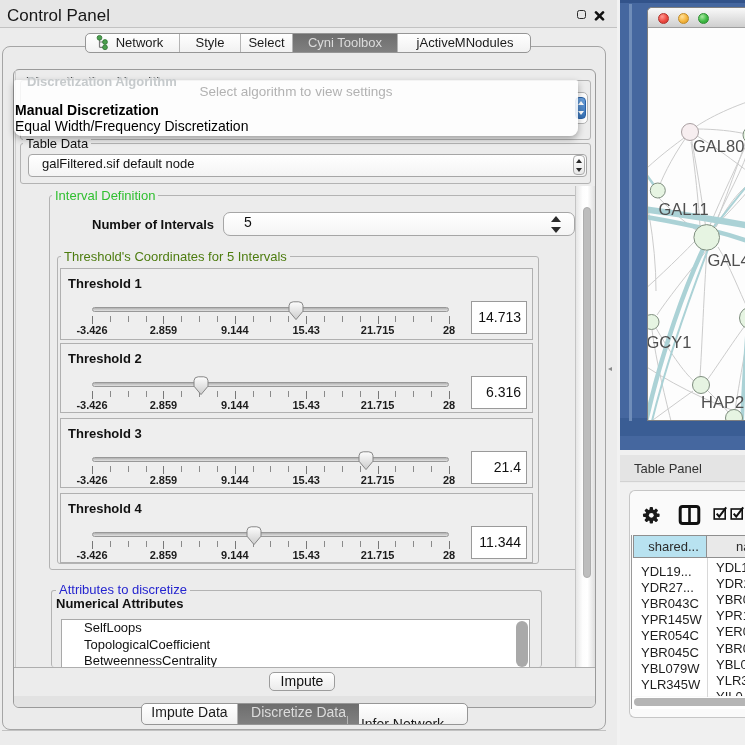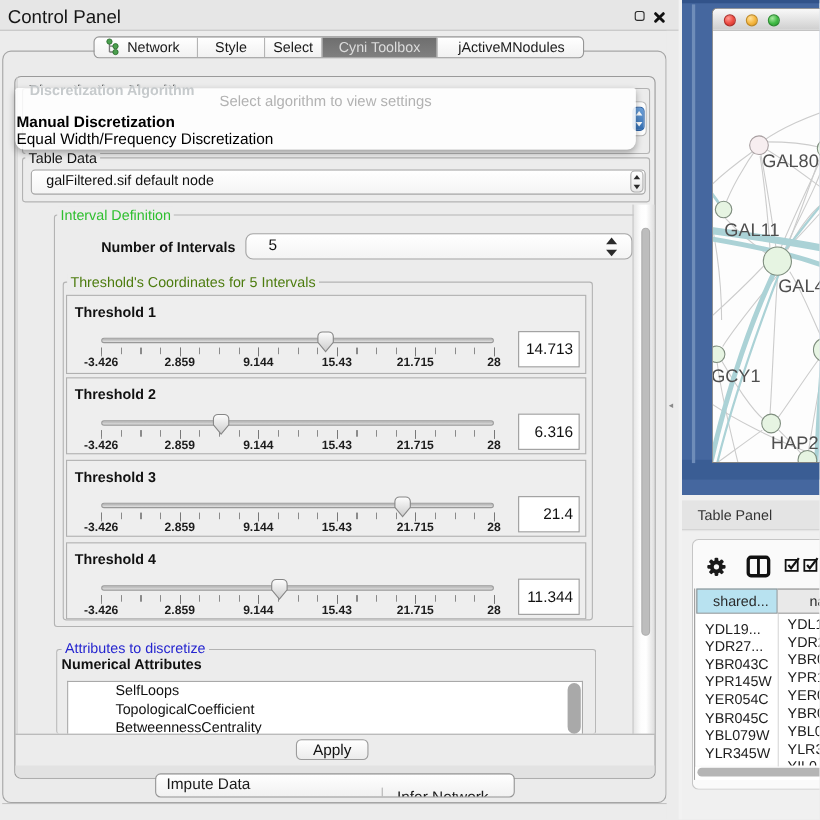--- a/index.html
+++ b/index.html
@@ -36,21 +36,21 @@
 .titem{position:absolute;left:60px;width:473px;background:#eeeeee;border:1px solid #b0b0b0;}
 .titem .lbl{position:absolute;left:7px;top:7px;font-size:13px;font-weight:bold;color:#111;}
 .groove{position:absolute;left:31px;top:37.5px;width:357px;height:5px;border-radius:3px;background:linear-gradient(#b0b0b0,#e2e2e2);border:1px solid #989898;}
 .minor{position:absolute;left:31px;top:47px;width:358px;height:6px;background:repeating-linear-gradient(90deg,#8a8a8a 0,#8a8a8a 1px,transparent 1px,transparent 17.85px);}
 .major{position:absolute;left:31px;top:47px;width:358px;height:8px;background:repeating-linear-gradient(90deg,#777 0,#777 1px,transparent 1px,transparent 71.4px);}
 .slab{position:absolute;top:54.5px;font-size:11px;font-weight:bold;color:#1c1c1c;transform:translateX(-50%);}
 .vbox{position:absolute;left:410px;top:32px;width:56px;height:33px;background:#fff;border:1px solid #9a9a9a;font-size:14px;color:#111;text-align:right;line-height:31px;padding-right:5px;}
 .thumb{position:absolute;top:32px;width:16px;height:19.5px;}
 
 #numlist{left:61px;top:619px;width:469px;height:48px;background:#fff;border:1px solid #a9a9a9;border-bottom:none;font-size:13px;color:#111;overflow:hidden;}
-#numlist div{padding-left:22px;height:16.5px;line-height:16.5px;margin-left:21px;}
+#numlist div{padding-left:22px;height:16.5px;line-height:16.5px;}
 
 #mainsbtrack{left:575px;top:186px;width:20px;height:481px;background:linear-gradient(90deg,#e6e6e6,#fdfdfd 35%,#ffffff 60%,#dedede);border-left:1px solid #c4c4c4;}
 #mainsbthumb{left:583px;top:207px;width:8px;height:371px;background:#bdbdbd;border:1px solid #adadad;border-radius:4px;}
 
 #viewbottom{left:14px;top:667px;width:581px;height:1px;background:#aeaeae;}
 #applybtn{left:269px;top:672px;width:66px;height:19px;background:linear-gradient(#ffffff,#ebebeb);border:1px solid #9c9c9c;border-radius:5px;font-size:14px;color:#111;text-align:center;line-height:17px;}
 #cynistrip{left:14px;top:696px;width:581px;height:11px;background:#e2e2e2;border-radius:0 0 5px 5px;}
 
 #divider{left:606px;top:28px;width:14px;height:717px;background:#ececec;}
 #netpanel{left:620px;top:0;width:125px;height:450px;background:#45679f;}
@@ -221,21 +221,21 @@
   <div>SelfLoops</div>
   <div>TopologicalCoefficient</div>
   <div>BetweennessCentrality</div>
 </div>
 <div class="abs" style="left:516px;top:621px;width:12px;height:46px;background:#a9a9a9;border-radius:6px;"></div>
 
 <div class="abs" style="left:15px;top:70px;width:1px;height:597px;background:#cfcfcf;"></div>
 <div class="abs" id="mainsbtrack"></div>
 <div class="abs" id="mainsbthumb"></div>
 <div class="abs" id="viewbottom"></div>
-<div class="abs" id="applybtn">Apply</div>
+<div class="abs" id="applybtn">Impute</div>
 <div class="abs" id="cynistrip"></div>
 
 <div class="abs" id="popup">
   <div style="position:absolute;left:13px;top:-6px;font-size:13px;font-weight:bold;color:#c6cacc;">Discretization Algorithm</div>
   <div class="ghost">Select algorithm to view settings</div>
   <div class="it1">Manual Discretization</div>
   <div class="it2">Equal Width/Frequency Discretization</div>
 </div>
 
 <div class="seg" id="toptabs">
@@ -258,20 +258,23 @@
 <svg class="abs" style="left:94px;top:32.5px;" width="16" height="19" viewBox="0 0 16 19">
   <path d="M5.5 5 V14.3 M5.5 9 H11 M5.5 14.3 H11" stroke="#7a7a7a" stroke-width="1.2" fill="none"></path>
   <circle cx="5.5" cy="4.8" r="2.4" fill="#4ba04f" stroke="#2c6e2f" stroke-width="0.8"></circle>
   <circle cx="11" cy="9" r="2.4" fill="#4ba04f" stroke="#2c6e2f" stroke-width="0.8"></circle>
   <circle cx="11" cy="14.3" r="2.4" fill="#4ba04f" stroke="#2c6e2f" stroke-width="0.8"></circle>
 </svg>
 
 <div class="seg" id="bottabs">
   <div class="cell first" style="left:0;width:95px;">
         <span>Impute Data</span>
+      </div>
+  <div class="cell dark" style="left:95px;width:122px;">
+        <span>Discretize Data</span>
       </div>
   <div class="cell" style="left:205px;width:110px;margin-top:12px;">
         <span>Infer Network</span>
       </div>
 </div>
 
 <div class="abs" id="divider"></div>
 <div class="abs" style="left:2px;top:730px;width:604px;height:1px;background:#c2c2c2;"></div>
 <div class="abs" style="left:608px;top:364px;width:5px;height:9px;color:#8a8a8a;font-size:8px;line-height:9px;">◂</div>
 

